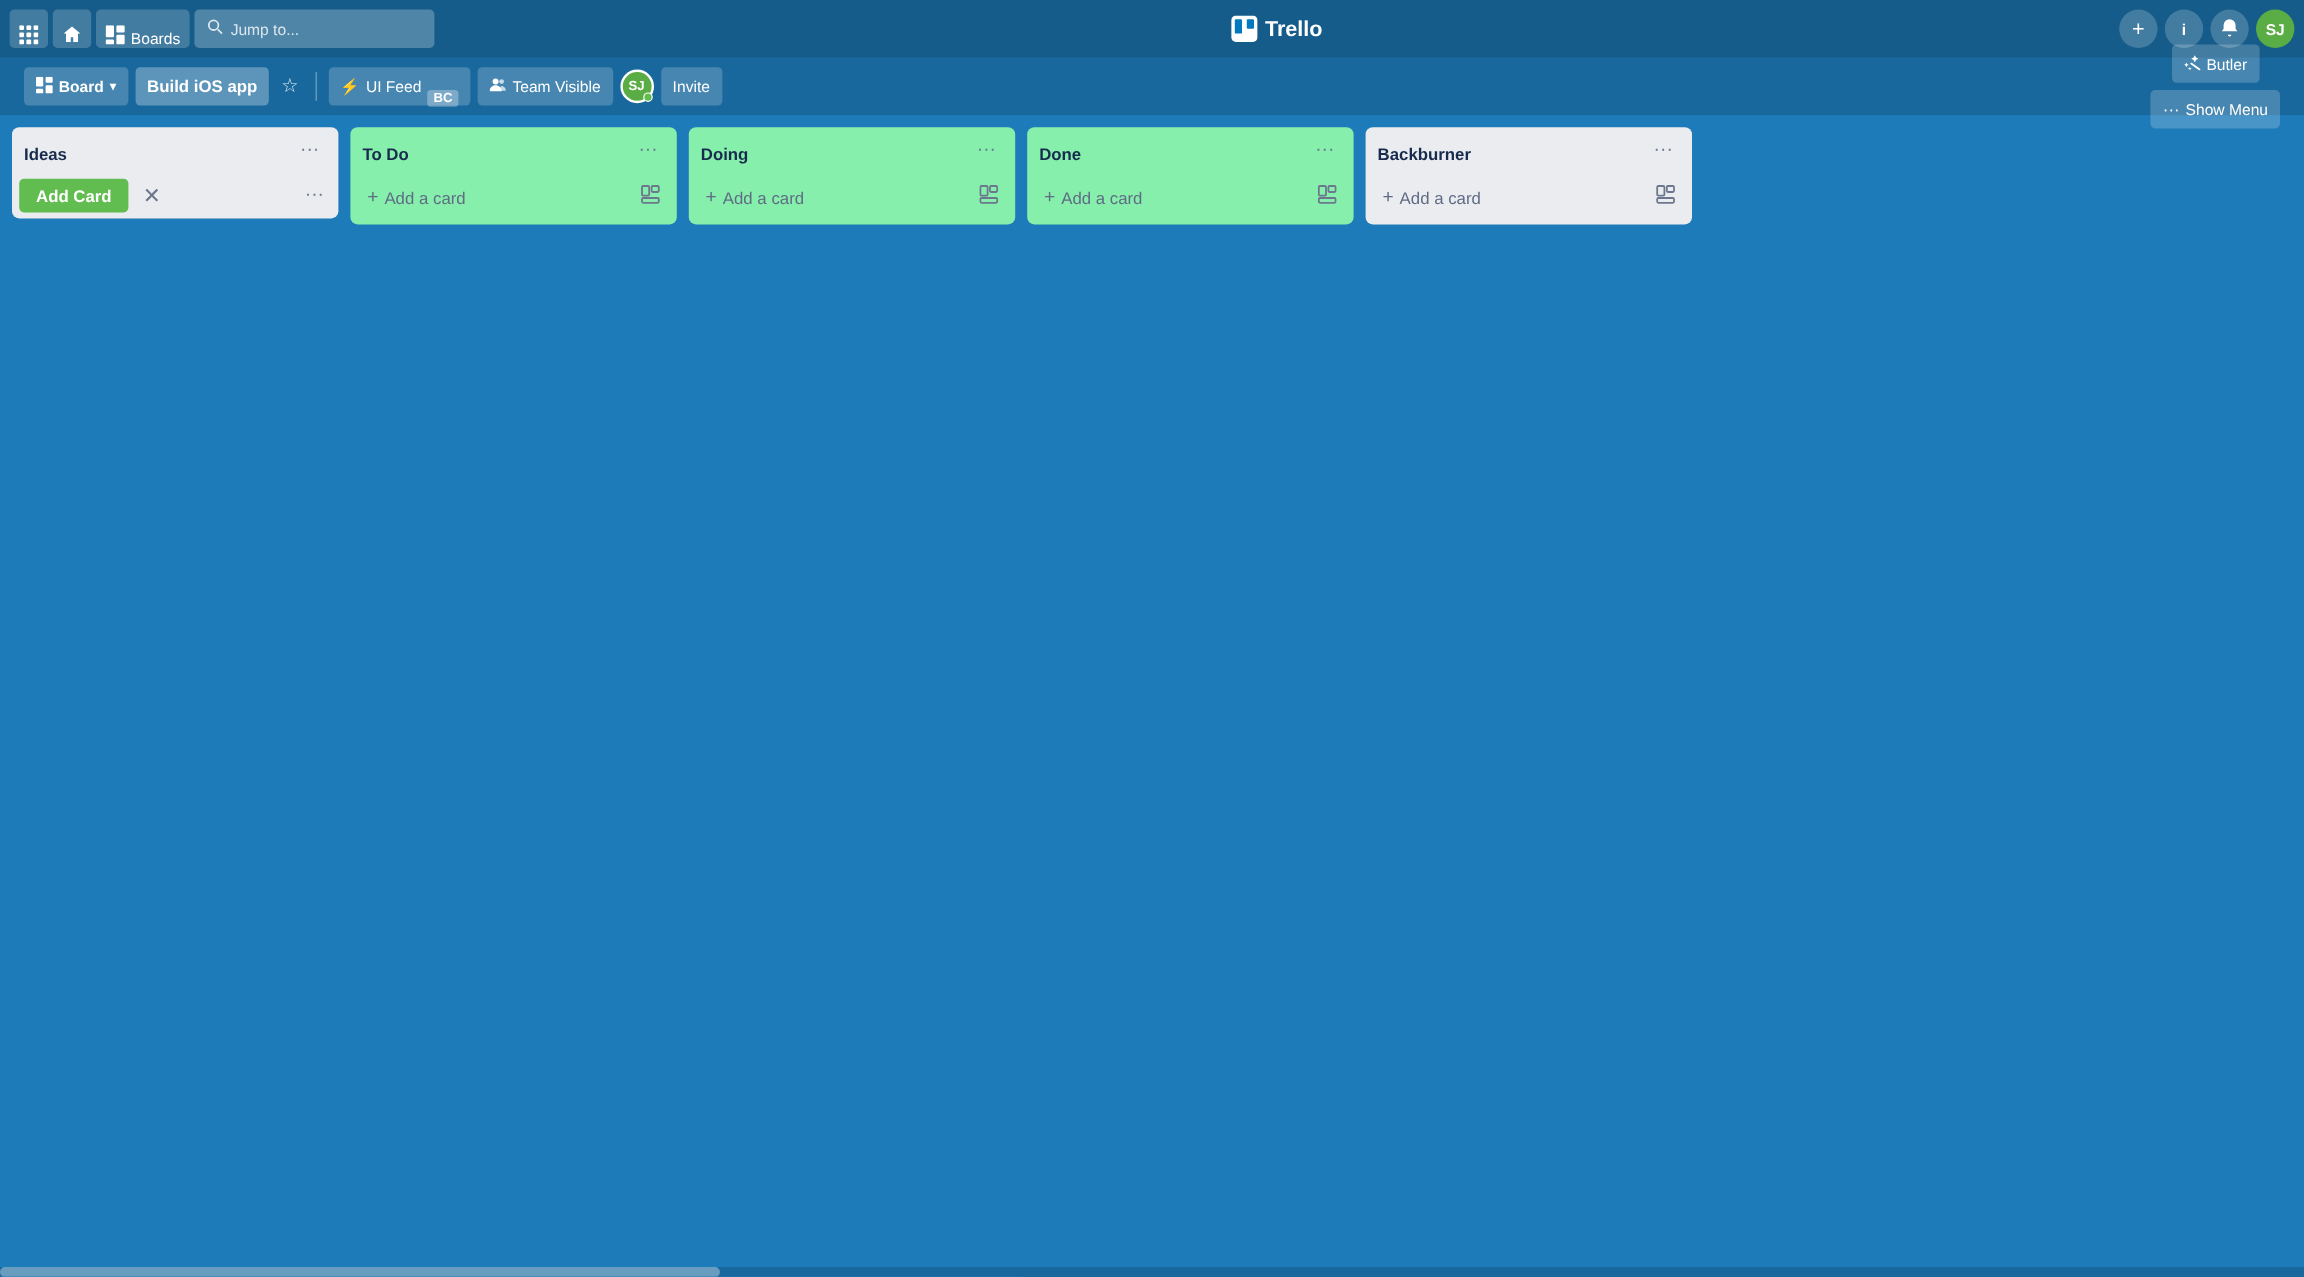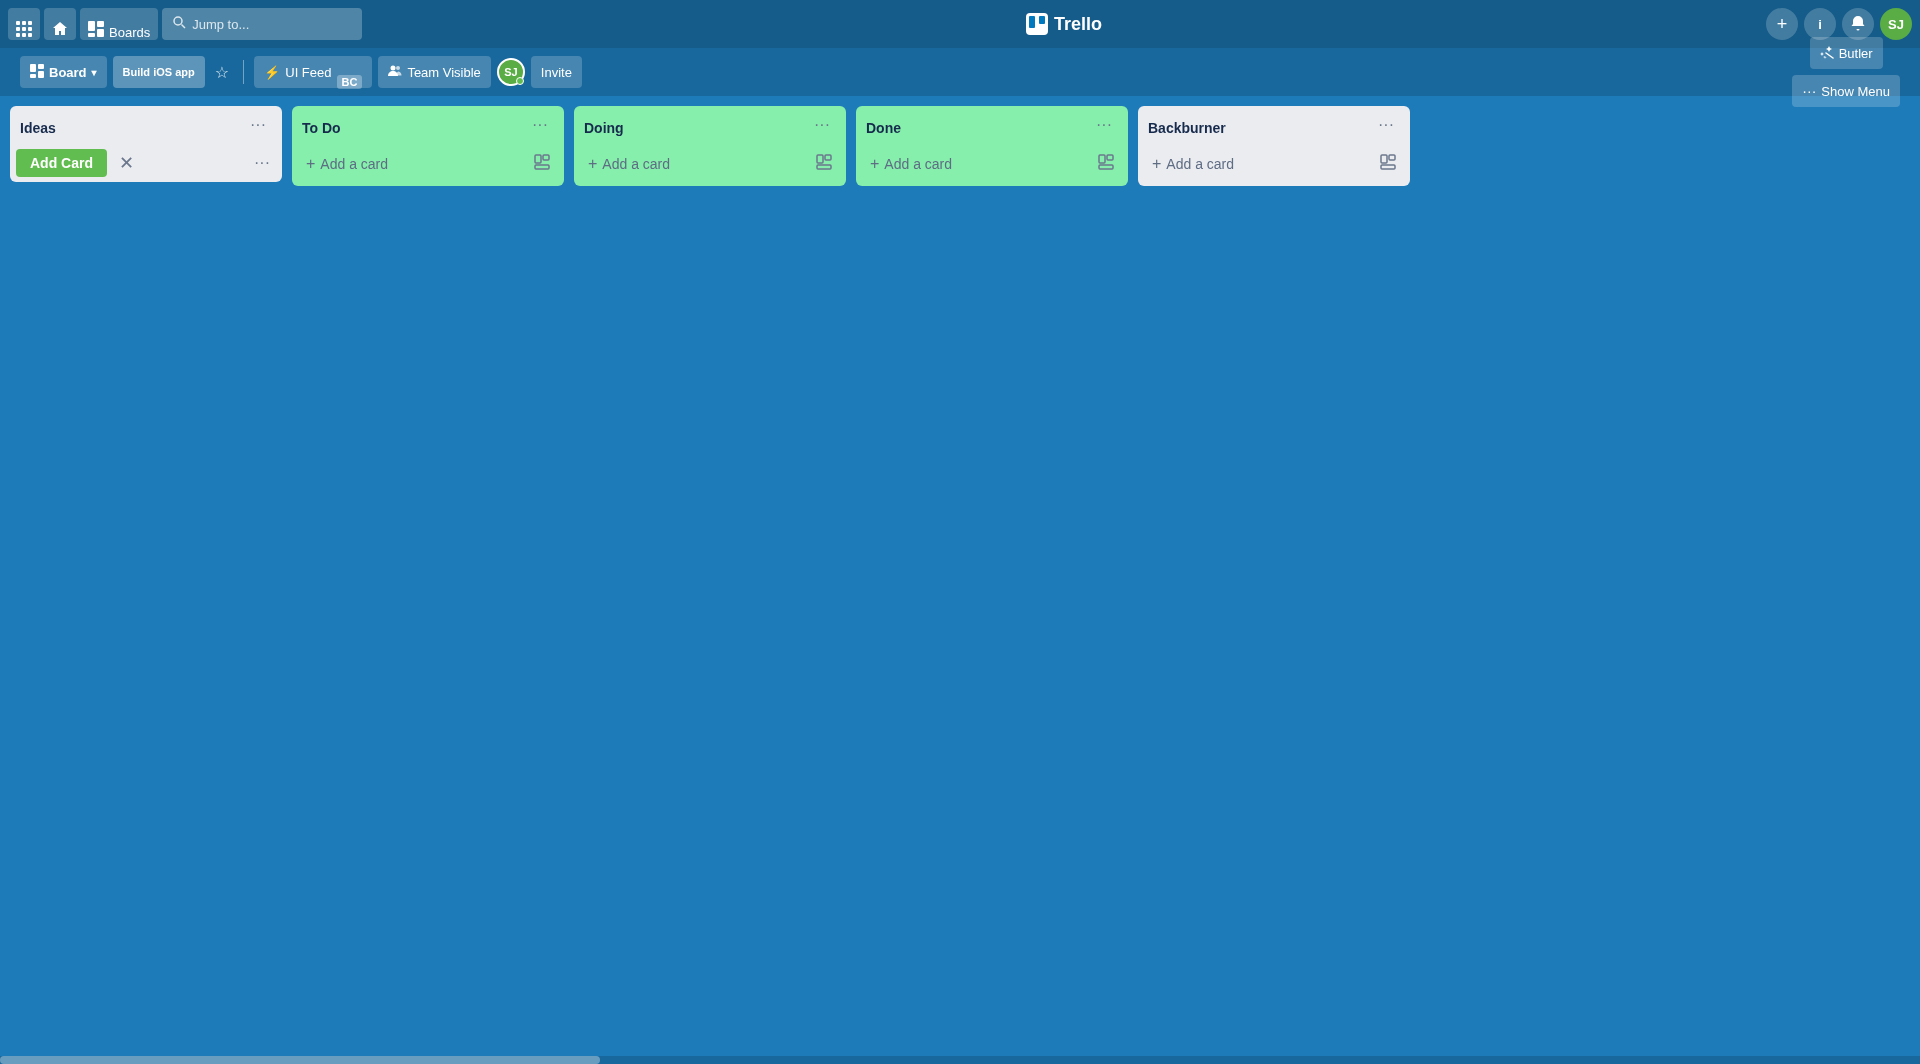--- a/index.html
+++ b/index.html
@@ -117,21 +117,21 @@
     }
     .board-title {
       background: rgba(255,255,255,0.3);
       border: none;
       border-radius: 4px;
       color: #fff;
       height: 32px;
       display: flex;
       align-items: center;
       padding: 0 10px;
-      font-size: 11px;
+      font-size: 14px;
       font-weight: bold;
       cursor: pointer;
     }
     .star-btn {
       background: transparent;
       border: none;
       color: #fff;
       cursor: pointer;
       font-size: 16px;
       padding: 4px;

